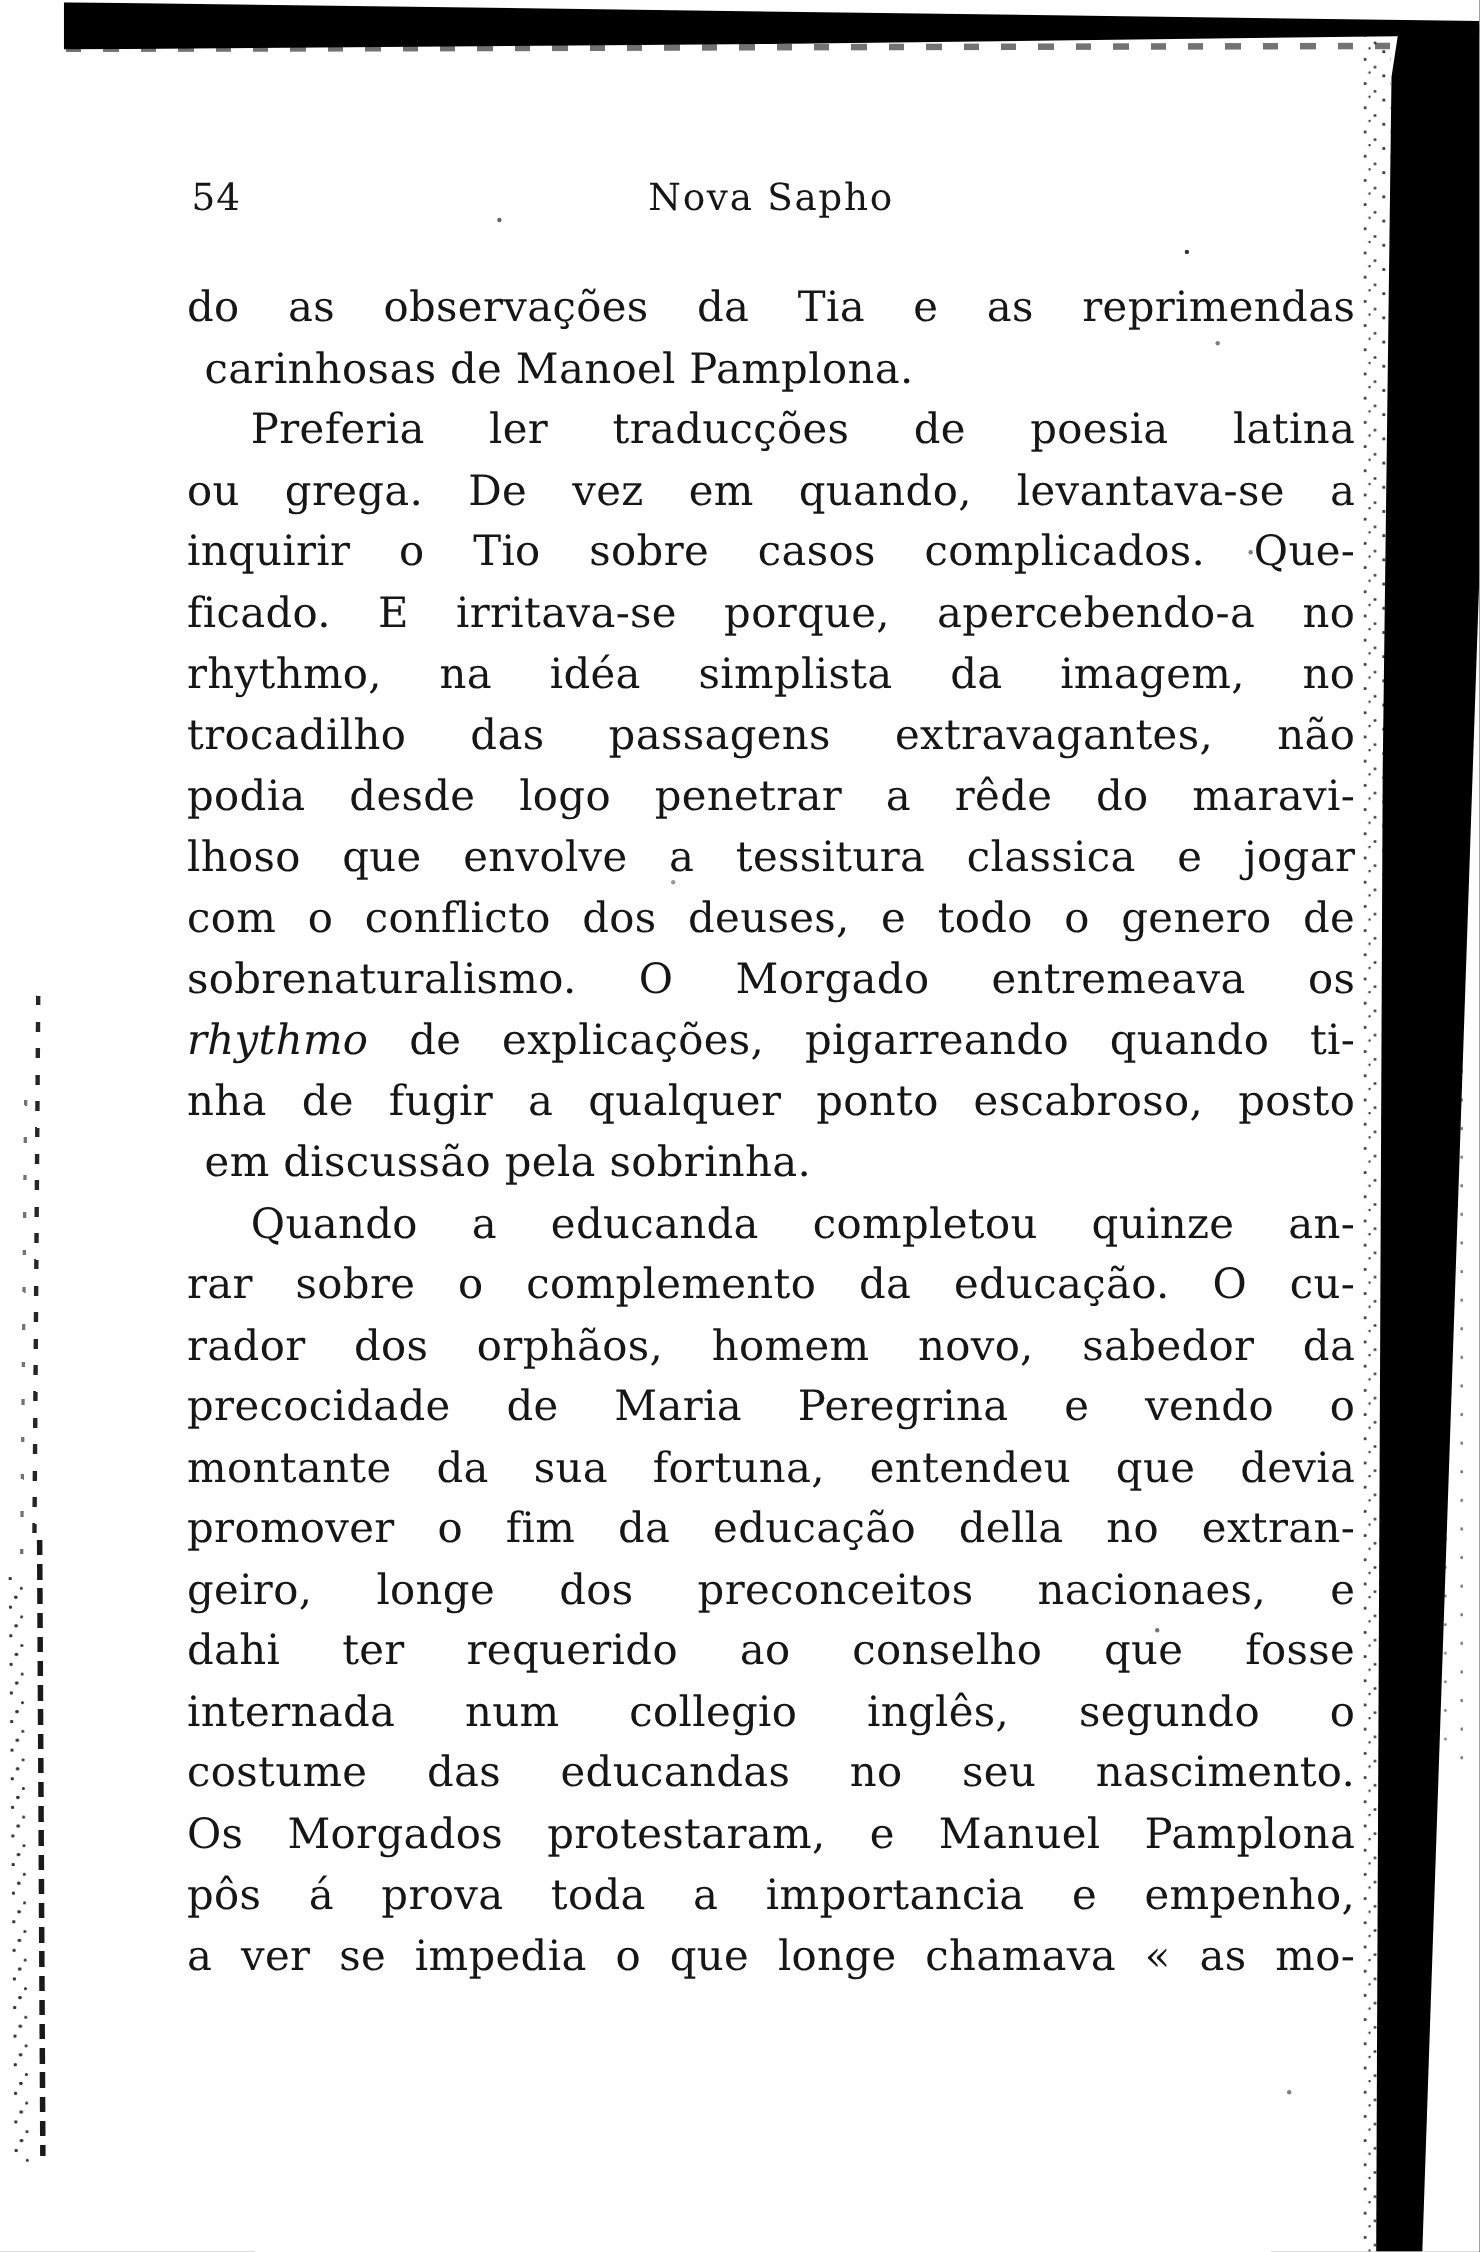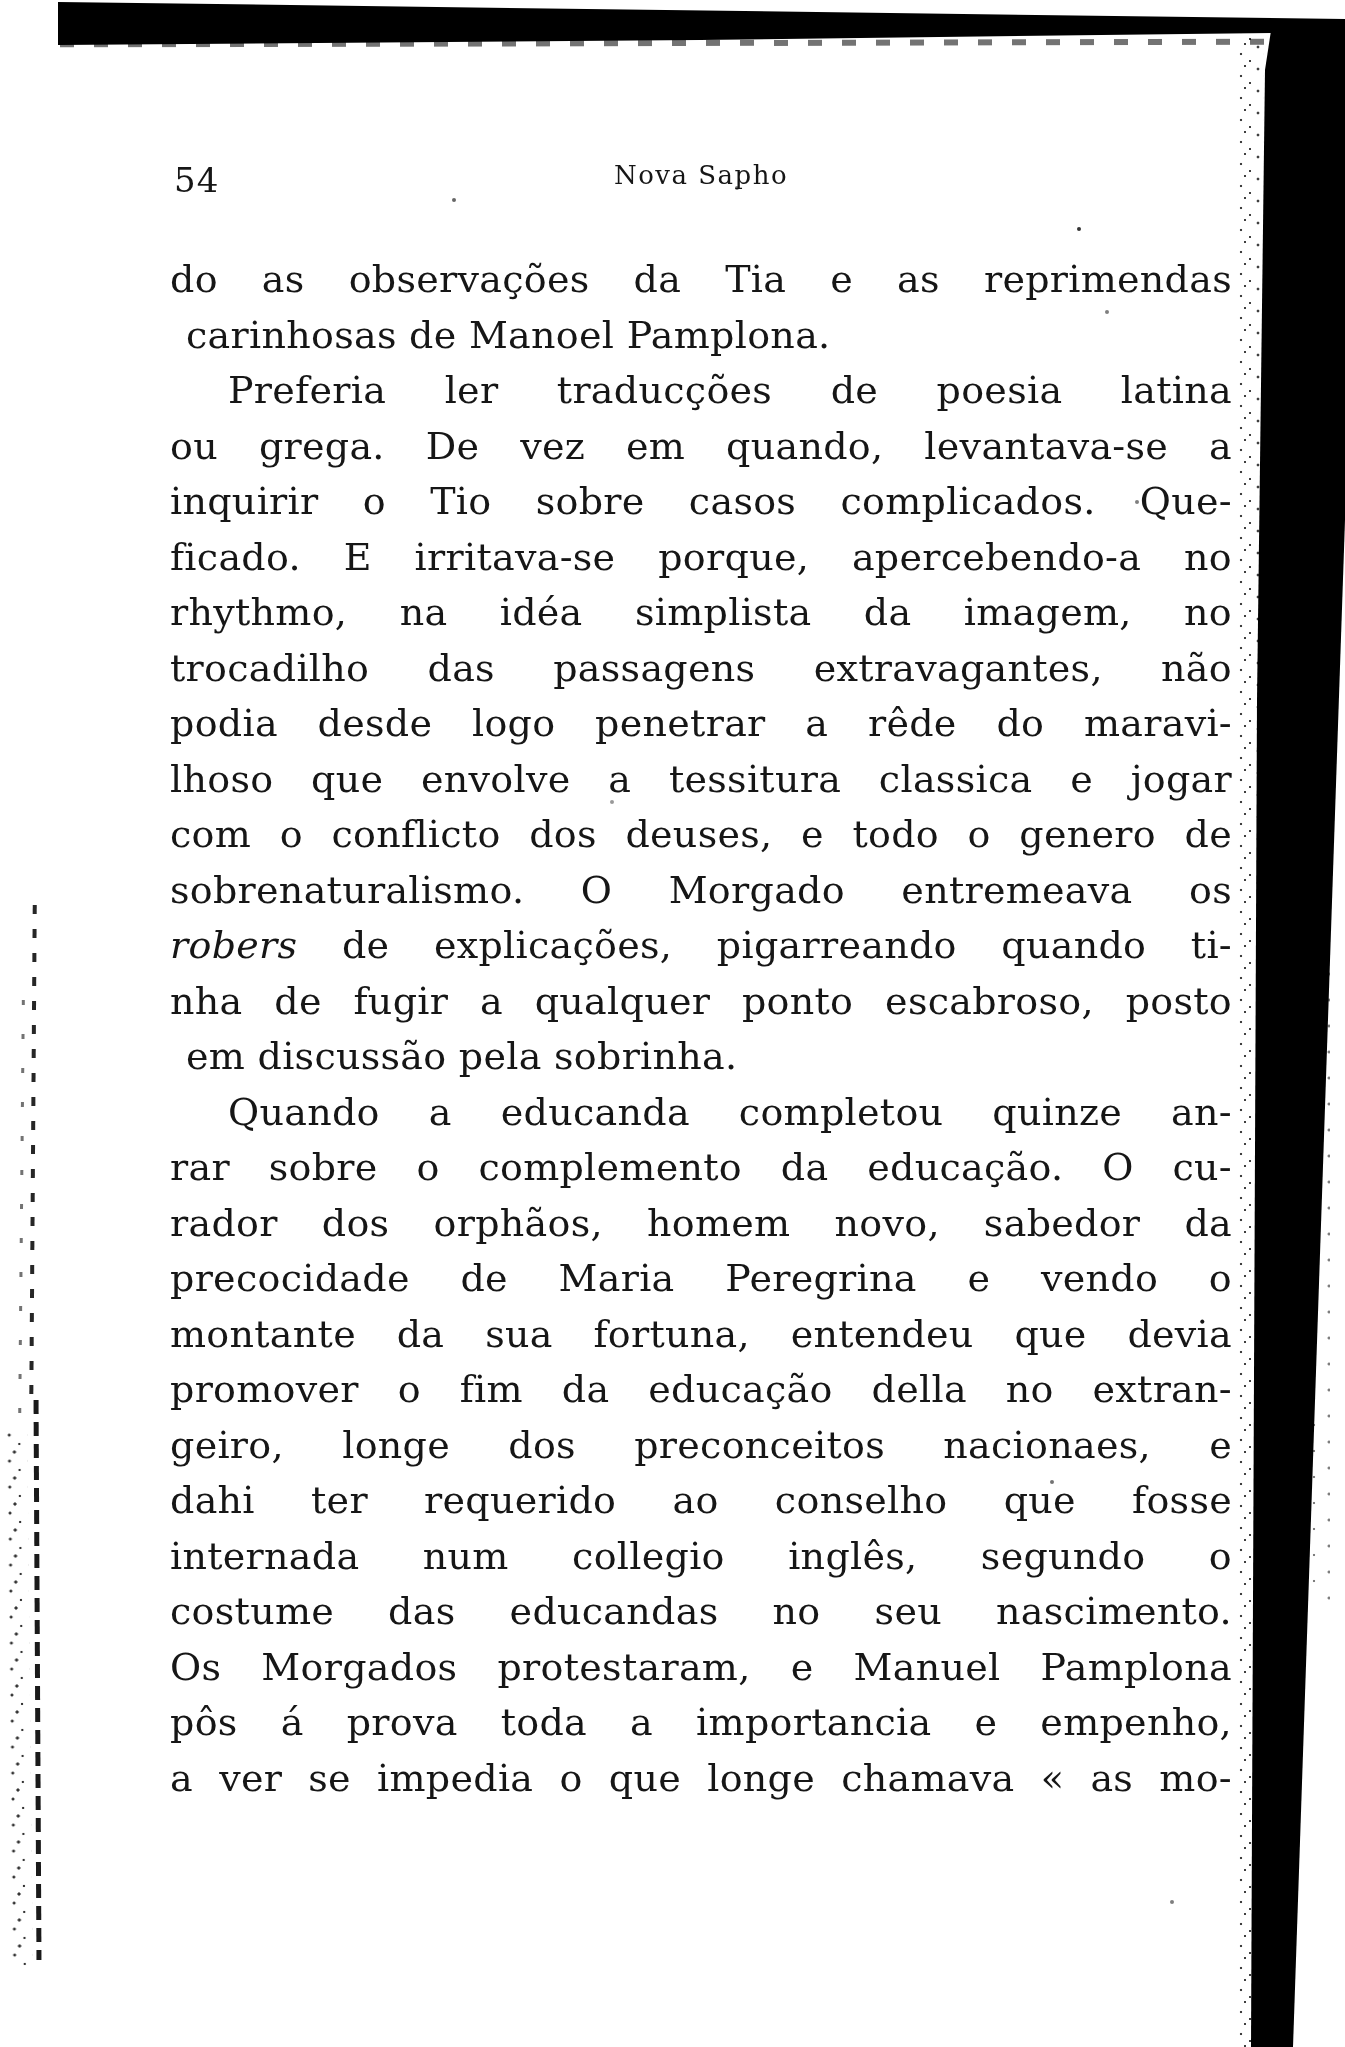--- a/index.html
+++ b/index.html
@@ -82,21 +82,21 @@
   .running-head{
     position:absolute;left:170px;top:160px;width:1062px;height:46px;
     color:var(--ink);
   }
   .page-number{
     position:absolute;left:4px;top:0;
     font-size:34px;letter-spacing:1px;
   }
   .running-title{
     position:absolute;left:0;right:0;top:0;text-align:center;
-    font-size:26px;letter-spacing:1.5px;
+    font-size:34px;letter-spacing:1.5px;
   }
 
   
   .body-text{
     position:absolute;left:170px;top:252px;width:1062px;
     color:var(--ink);
     font-size:38px;
     letter-spacing:.3px;
   }
   .line{
@@ -146,21 +146,21 @@
       <div class="line indent"><span>Preferia ler traducções de poesia latina</span></div>
       <div class="line"><span>ou grega. De vez em quando, levantava-se a</span></div>
       <div class="line"><span>inquirir o Tio sobre casos complicados. Que-</span></div>
       <div class="line"><span>ficado. E irritava-se porque, apercebendo-a no</span></div>
       <div class="line"><span>rhythmo, na idéa simplista da imagem, no</span></div>
       <div class="line"><span>trocadilho das passagens extravagantes, não</span></div>
       <div class="line"><span>podia desde logo penetrar a rêde do maravi-</span></div>
       <div class="line"><span>lhoso que envolve a tessitura classica e jogar</span></div>
       <div class="line"><span>com o conflicto dos deuses, e todo o genero de</span></div>
       <div class="line"><span>sobrenaturalismo. O Morgado entremeava os</span></div>
-      <div class="line"><span></span><span class="it">robers</span><span> de explicações, pigarreando quando ti-</span></div>
+      <div class="line"><span></span><span class="it">rhythmo</span><span> de explicações, pigarreando quando ti-</span></div>
       <div class="line"><span>nha de fugir a qualquer ponto escabroso, posto</span></div>
       <div class="line nojust"><span>em discussão pela sobrinha.</span></div>
       <div class="line indent"><span>Quando a educanda completou quinze an-</span></div>
       <div class="line"><span>rar sobre o complemento da educação. O cu-</span></div>
       <div class="line"><span>rador dos orphãos, homem novo, sabedor da</span></div>
       <div class="line"><span>precocidade de Maria Peregrina e vendo o</span></div>
       <div class="line"><span>montante da sua fortuna, entendeu que devia</span></div>
       <div class="line"><span>promover o fim da educação della no extran-</span></div>
       <div class="line"><span>geiro, longe dos preconceitos nacionaes, e</span></div>
       <div class="line"><span>dahi ter requerido ao conselho que fosse</span></div>

